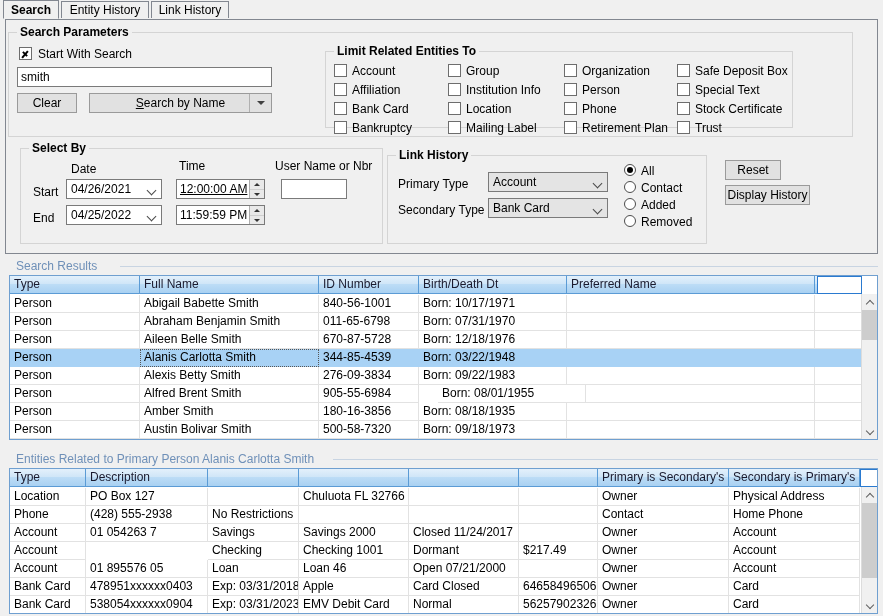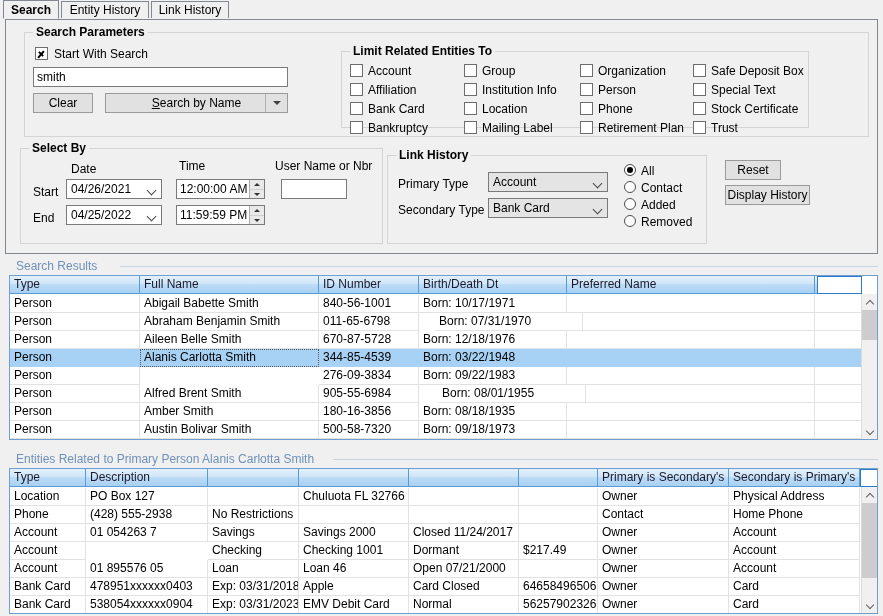--- a/index.html
+++ b/index.html
@@ -147,21 +147,21 @@
 <div class="app">
 
   <div class="tabstrip">
     <div class="tab active" style="left:3px;width:56px;"><span>Search</span></div>
     <div class="tab" style="left:61px;width:88px;"><span>Entity History</span></div>
     <div class="tab" style="left:151px;width:78px;"><span>Link History</span></div>
   </div>
 
   <div class="panel">
 
-    <div class="group" style="left:18px;top:12px;width:845px;height:105px;padding-left:8px;">
+    <div class="group" style="left:2px;top:12px;width:845px;height:105px;padding-left:8px;">
       <span class="glabel">Search Parameters</span>
 
       <div class="cb checked" style="left:10px;top:14px;"></div>
       <span class="cblabel" style="left:29px;top:14px;">Start With Search</span>
 
       <div class="tbox" style="left:8px;top:34px;width:255px;height:20px;">smith</div>
 
       <div class="btn" style="left:8px;top:60px;width:60px;height:20px;">
           <span>Clear</span>
         </div>
@@ -226,21 +226,21 @@
 
       <div class="combo" style="left:45px;top:30px;width:96px;height:20px;">
         <span>04/26/2021</span>
         <i class="chev"></i>
       </div>
       <div class="combo" style="left:45px;top:56px;width:96px;height:20px;">
         <span>04/25/2022</span>
         <i class="chev"></i>
       </div>
 
-      <div class="tbox" style="left:155px;top:30px;width:89px;height:20px;">
+      <div class="tbox" style="left:155px;top:30px;width:89px;height:20px;text-decoration:underline;">
         <span>12:00:00 AM</span>
         <span class="spin" style="right:0;">
           <span class="up">
               <i class="tri-up"></i>
             </span>
           <span class="dn">
               <i class="tri-dn"></i>
             </span>
         </span>
       </div>
@@ -312,21 +312,21 @@
       <div class="c" style="left:130px;width:179px;">Abigail Babette Smith</div>
       <div class="c" style="left:309px;width:100px;">840-56-1001</div>
       <div class="c" style="left:409px;width:148px;">Born: 10/17/1971</div>
       <div class="c" style="left:557px;width:248px;"></div>
       <div class="c" style="left:805px;width:47px;"></div>
     </div>
     <div class="grow" style="top:37px;">
       <div class="c" style="left:0px;width:130px;">Person</div>
       <div class="c" style="left:130px;width:179px;">Abraham Benjamin Smith</div>
       <div class="c" style="left:309px;width:100px;">011-65-6798</div>
-      <div class="c" style="left:409px;width:148px;margin-left:16px;">Born: 07/31/1970</div>
+      <div class="c" style="left:409px;width:148px;">Born: 07/31/1970</div>
       <div class="c" style="left:557px;width:248px;"></div>
       <div class="c" style="left:805px;width:47px;"></div>
     </div>
     <div class="grow" style="top:55px;">
       <div class="c" style="left:0px;width:130px;">Person</div>
       <div class="c" style="left:130px;width:179px;">Aileen Belle Smith</div>
       <div class="c" style="left:309px;width:100px;">670-87-5728</div>
       <div class="c" style="left:409px;width:148px;">Born: 12/18/1976</div>
       <div class="c" style="left:557px;width:248px;"></div>
       <div class="c" style="left:805px;width:47px;"></div>
@@ -334,20 +334,21 @@
     <div class="grow sel" style="top:73px;">
       <div class="c" style="left:0px;width:130px;">Person</div>
       <div class="c focus" style="left:130px;width:179px;">Alanis Carlotta Smith</div>
       <div class="c" style="left:309px;width:100px;">344-85-4539</div>
       <div class="c" style="left:409px;width:148px;">Born: 03/22/1948</div>
       <div class="c" style="left:557px;width:248px;"></div>
       <div class="c" style="left:805px;width:47px;"></div>
     </div>
     <div class="grow" style="top:91px;">
       <div class="c" style="left:0px;width:130px;">Person</div>
+      <div class="c" style="left:130px;width:179px;">Alexis Betty Smith</div>
       <div class="c" style="left:309px;width:100px;">276-09-3834</div>
       <div class="c" style="left:409px;width:148px;">Born: 09/22/1983</div>
       <div class="c" style="left:557px;width:248px;"></div>
       <div class="c" style="left:805px;width:47px;"></div>
     </div>
     <div class="grow" style="top:109px;">
       <div class="c" style="left:0px;width:130px;">Person</div>
       <div class="c" style="left:130px;width:179px;">Alfred Brent Smith</div>
       <div class="c" style="left:309px;width:100px;">905-55-6984</div>
       <div class="c" style="left:428px;width:148px;">Born: 08/01/1955</div>

